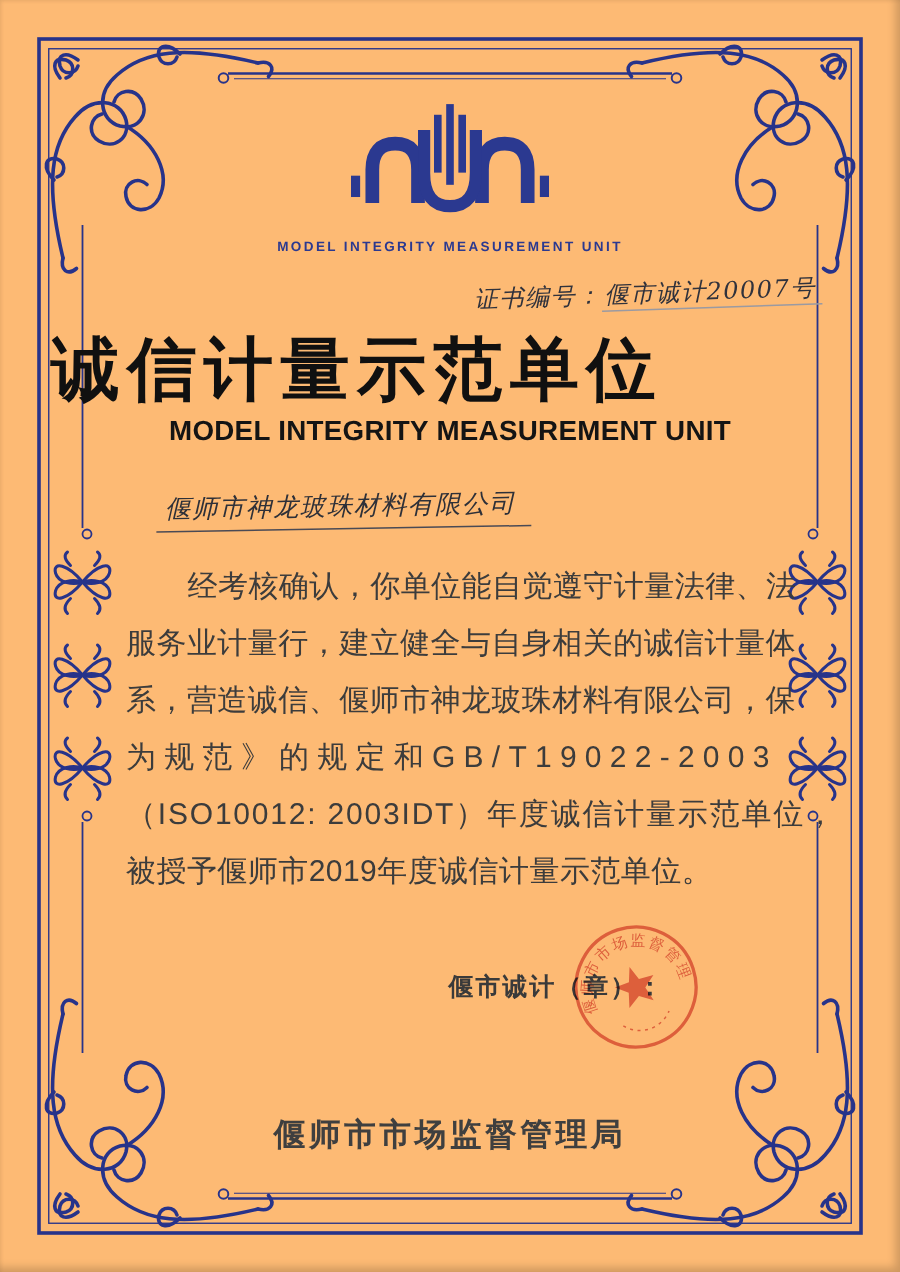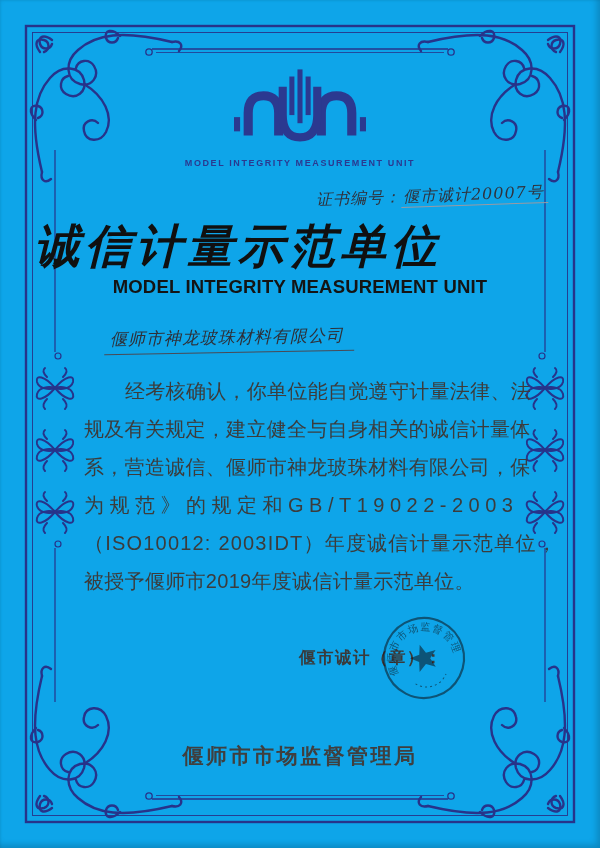--- a/index.html
+++ b/index.html
@@ -1,33 +1,33 @@
 <!DOCTYPE html>
 <html><head>
 <meta charset="utf-8">
 <style>
   html,body{margin:0;padding:0;background:#9a9a9a;}
   .page{
-    position:relative;width:600px;height:848px;background:#0ea5e9;
+    position:relative;width:600px;height:848px;background:#fdba74;
     font-family:"Liberation Sans","DejaVu Sans",sans-serif;overflow:hidden;
     box-shadow:inset -3px -3px 6px rgba(0,0,0,.18), inset 1px 1px 2px rgba(0,0,0,.05);
   }
   .border-svg{position:absolute;left:0;top:0;}
   .logo-wrap{position:absolute;left:0;top:68px;width:600px;text-align:center;}
   .logo-caption{margin-top:4px;font-size:9px;font-weight:bold;letter-spacing:1.6px;color:#2b3990;}
   .cert-no{
     position:absolute;right:52px;top:186px;font-size:16px;color:#30323c;
     transform:rotate(-2deg);font-style:italic;letter-spacing:1px;
     font-family:"DejaVu Serif",serif;
   }
   .cert-no .val{border-bottom:1px solid #9a9aa2;padding:0 4px 1px 2px;}
   .title-zh{
     position:absolute;left:0;top:216px;width:476px;text-align:center;
     font-family:"DejaVu Serif","Liberation Serif",serif;font-weight:900;
-    font-size:46px;color:#101010;letter-spacing:5px;font-style:italic;
+    font-size:46px;color:#101010;letter-spacing:5px;
   }
   .title-en{
     position:absolute;left:0;top:276px;width:600px;text-align:center;
     font-weight:800;font-size:18.5px;color:#141414;letter-spacing:0.2px;
   }
   .company{
     position:absolute;left:104px;top:326px;min-width:212px;
     font-size:17px;color:#2e3038;font-style:italic;letter-spacing:1px;
     transform:rotate(-1deg);border-bottom:1.5px solid #4a4a55;padding:0 10px 3px 6px;
     font-family:"DejaVu Serif",serif;
@@ -152,21 +152,21 @@
     <span>证书编号：</span><span class="val">偃市诚计20007号</span>
   </div>
 
   <div class="title-zh">诚信计量示范单位</div>
   <div class="title-en">MODEL INTEGRITY MEASUREMENT UNIT</div>
 
   <div class="company">偃师市神龙玻珠材料有限公司</div>
 
   <div class="body-text">
     <div class="line indent">经考核确认，你单位能自觉遵守计量法律、法</div>
-    <div class="line">规及有关规定，建立健全与自身相关的诚信计量体</div>
+    <div class="line">服务业计量行，建立健全与自身相关的诚信计量体</div>
     <div class="line">系，营造诚信、偃师市神龙玻珠材料有限公司，保</div>
     <div class="line sp-wide">为规范》的规定和GB/T19022-2003</div>
     <div class="line sp-slight">（ISO10012: 2003IDT）年度诚信计量示范单位，</div>
     <div class="line">被授予偃师市2019年度诚信计量示范单位。</div>
   </div>
 
   <div class="issuer">偃市诚计（章）：</div>
 
   <svg class="seal" viewBox="0 0 92 92">
     <g transform="rotate(-18 46 46)" opacity="0.78">

